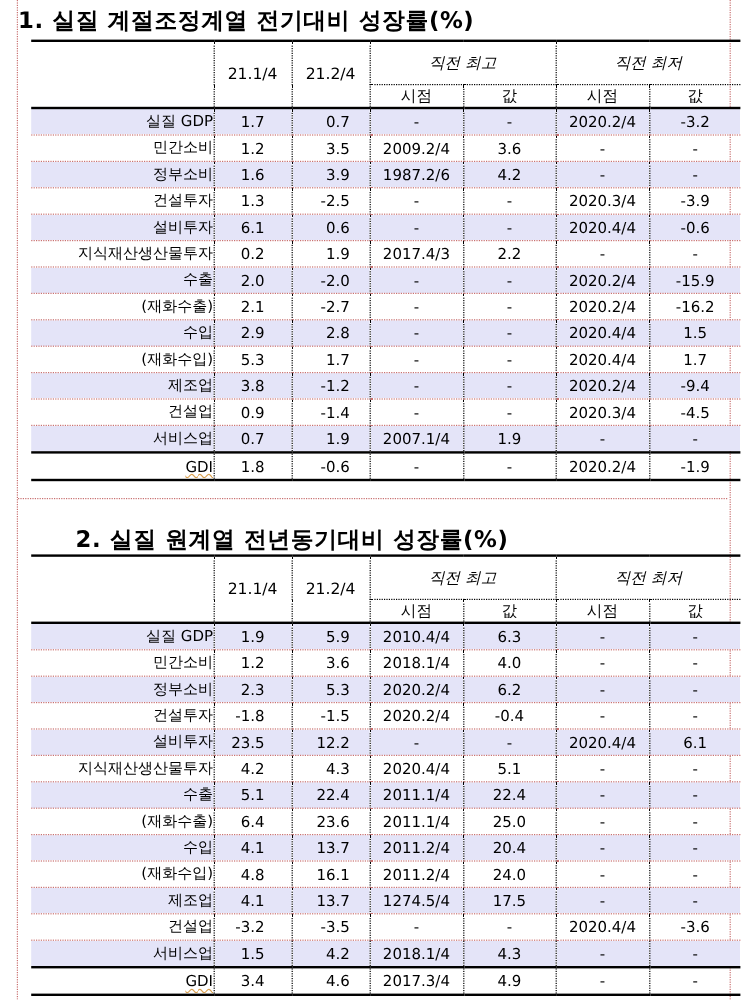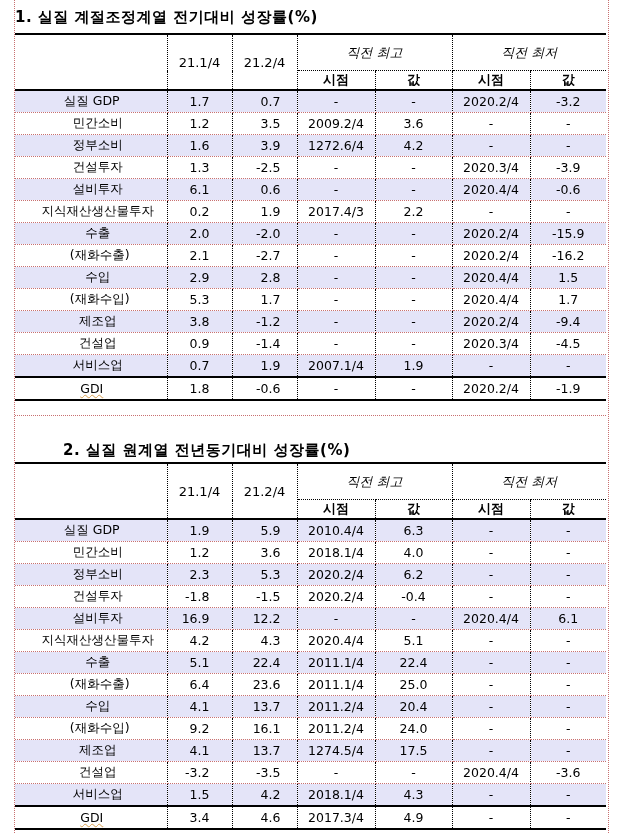--- a/index.html
+++ b/index.html
@@ -1,34 +1,34 @@
 <!DOCTYPE html>
 <html><head>
 <meta charset="utf-8">
 <style>
   html, body { margin:0; padding:0; background:#ffffff; }
   body { width:627px; height:833px; position:relative; overflow:hidden;
          font-family:"DejaVu Sans", "Liberation Sans", sans-serif; color:#000; }
   .sheet { position:absolute; left:14px; top:0; width:593px; height:833px;
            border-left:1px dotted #c87070; border-right:1px dotted #c87070; }
-  .title { position:absolute; left:15px; font-size:15px; font-weight:bold; height:26px;
+  .title { position:absolute; left:15px; font-size:19px; font-weight:bold; height:26px;
            line-height:26px; letter-spacing:0.5px; }
-  table { position:absolute; left:15px; width:591px; border-collapse:collapse; table-layout:fixed;
+  table { position:absolute; left:26px; width:591px; border-collapse:collapse; table-layout:fixed;
           font-size:12.5px; }
   td, th { padding:0; height:21px; font-weight:normal; white-space:nowrap; overflow:hidden; }
   thead th { text-align:center; font-size:13px; }
   thead tr.h1 th { height:35px; }
-  thead tr.h2 th { height:18px;font-weight:bold; }
+  thead tr.h2 th { height:18px; }
   .top-border { border-top:2px solid #000; }
   .vdot { border-right:1px dotted #000; }
   .hdot { border-bottom:1px dotted #000;font-style:italic; }
   thead tr.h2 th { border-bottom:2px solid #000; }
   tbody tr td { border-bottom:1px dotted #c87070; }
   tbody tr.shade td { background:#e4e4f8; }
-  tbody td.label { text-align:center; padding-left:2px; }
+  tbody td.label { text-align:right; padding-left:2px; }
   tbody td.indent { padding-left:14px; }
   tbody td.indent2 { padding-left:18px; }
   tbody td.num { text-align:right; padding-right:22px; }
   tbody td.num2 { text-align:right; padding-right:16px; }
   tbody td.ctr { text-align:center; }
   tbody td.val { text-align:center; }
   tbody tr.gdi td { border-top:2px solid #000; border-bottom:2px solid #000;margin-left:43px; }
   .spacer { position:absolute; left:15px; width:591px; border-bottom:1px dotted #c87070; }
   .underline-squiggle { text-decoration:underline wavy #d9a050; text-decoration-thickness:1px; }
 </style>
@@ -80,21 +80,21 @@
       <td class="num2 vdot">3.5</td>
       <td class="ctr vdot">2009.2/4</td>
       <td class="val vdot">3.6</td>
       <td class="ctr vdot">-</td>
       <td class="val">-</td>
     </tr>
     <tr class="shade">
       <td class="label indent vdot">정부소비</td>
       <td class="num vdot">1.6</td>
       <td class="num2 vdot">3.9</td>
-      <td class="ctr vdot">1272.6/4</td>
+      <td class="ctr vdot">1987.2/6</td>
       <td class="val vdot">4.2</td>
       <td class="ctr vdot">-</td>
       <td class="val">-</td>
     </tr>
     <tr>
       <td class="label indent vdot">건설투자</td>
       <td class="num vdot">1.3</td>
       <td class="num2 vdot">-2.5</td>
       <td class="ctr vdot">-</td>
       <td class="val vdot">-</td>
@@ -255,21 +255,21 @@
       <td class="label indent vdot">건설투자</td>
       <td class="num vdot">-1.8</td>
       <td class="num2 vdot">-1.5</td>
       <td class="ctr vdot">2020.2/4</td>
       <td class="val vdot">-0.4</td>
       <td class="ctr vdot">-</td>
       <td class="val">-</td>
     </tr>
     <tr class="shade">
       <td class="label indent vdot">설비투자</td>
-      <td class="num vdot">16.9</td>
+      <td class="num vdot">23.5</td>
       <td class="num2 vdot">12.2</td>
       <td class="ctr vdot">-</td>
       <td class="val vdot">-</td>
       <td class="ctr vdot">2020.4/4</td>
       <td class="val">6.1</td>
     </tr>
     <tr>
       <td class="label indent vdot">지식재산생산물투자</td>
       <td class="num vdot">4.2</td>
       <td class="num2 vdot">4.3</td>
@@ -300,21 +300,21 @@
       <td class="label indent vdot">수입</td>
       <td class="num vdot">4.1</td>
       <td class="num2 vdot">13.7</td>
       <td class="ctr vdot">2011.2/4</td>
       <td class="val vdot">20.4</td>
       <td class="ctr vdot">-</td>
       <td class="val">-</td>
     </tr>
     <tr>
       <td class="label indent2 vdot">(재화수입)</td>
-      <td class="num vdot">9.2</td>
+      <td class="num vdot">4.8</td>
       <td class="num2 vdot">16.1</td>
       <td class="ctr vdot">2011.2/4</td>
       <td class="val vdot">24.0</td>
       <td class="ctr vdot">-</td>
       <td class="val">-</td>
     </tr>
     <tr class="shade">
       <td class="label indent vdot">제조업</td>
       <td class="num vdot">4.1</td>
       <td class="num2 vdot">13.7</td>

